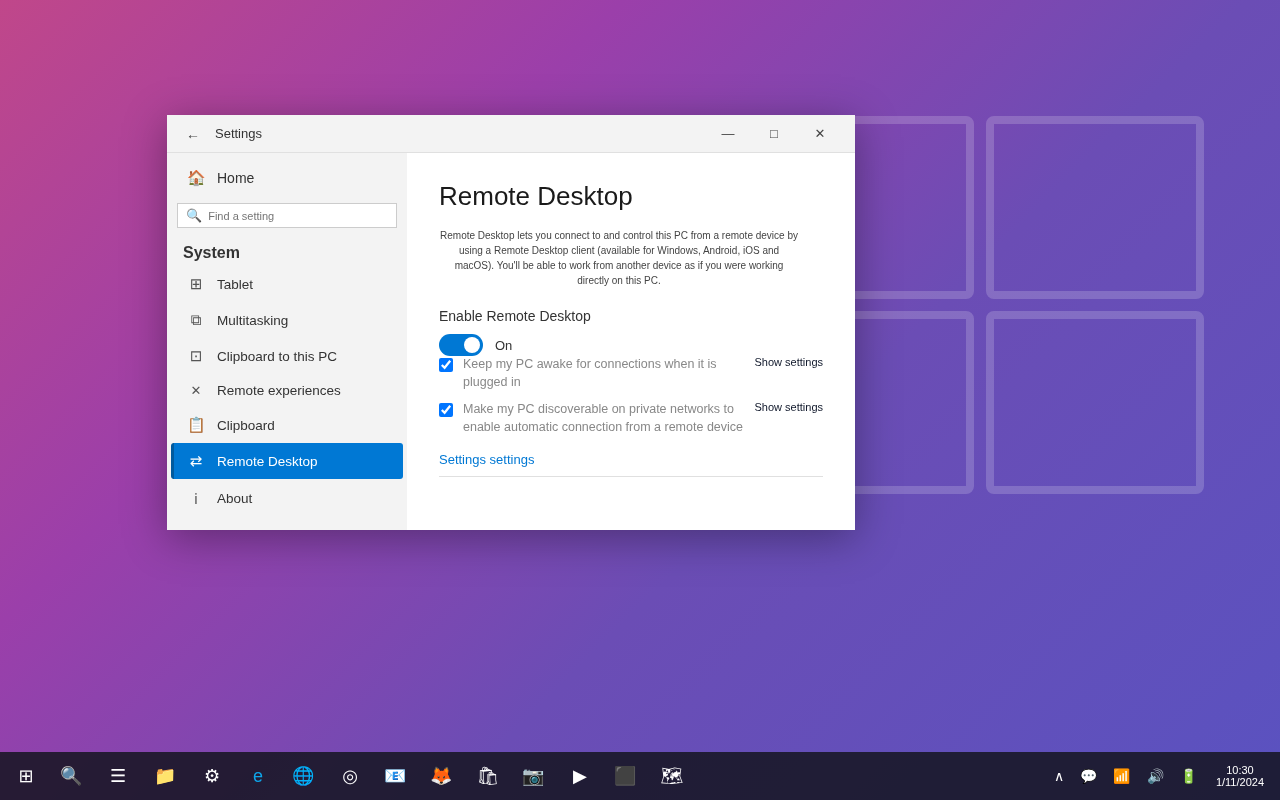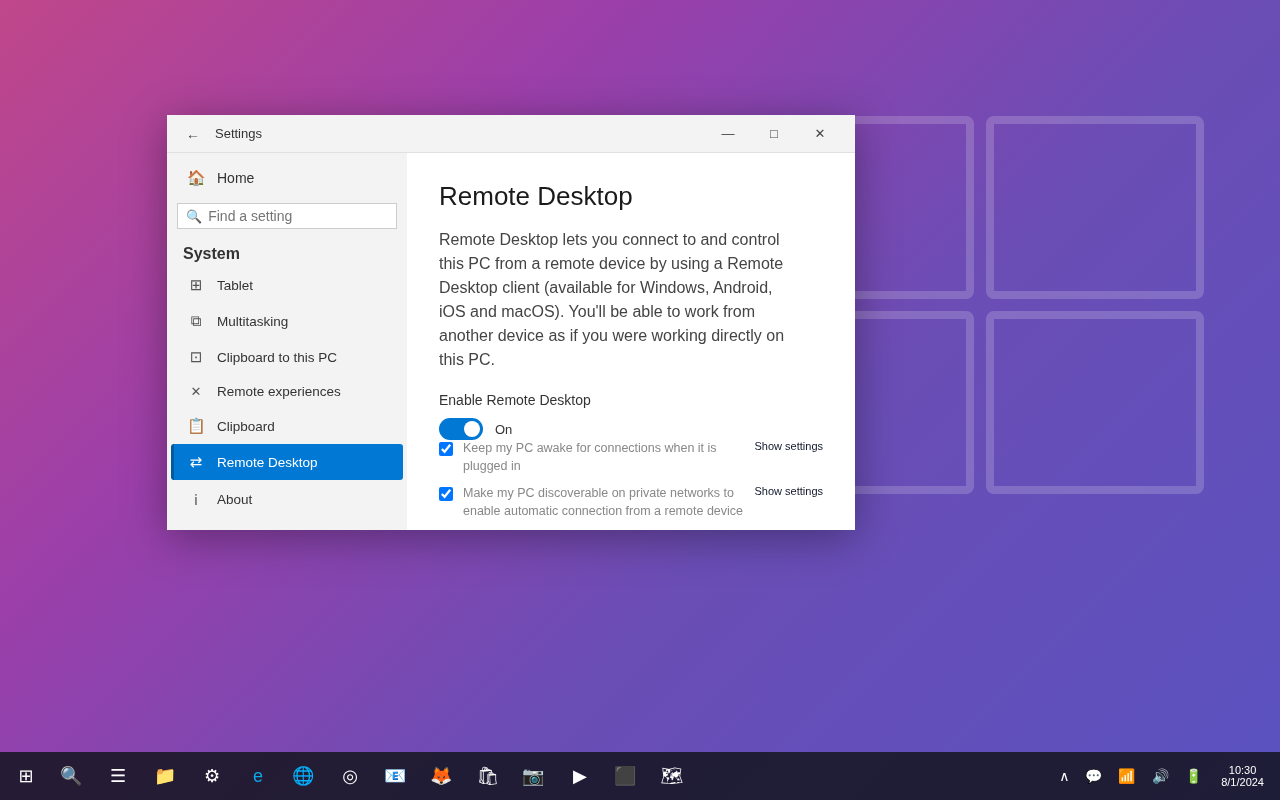--- a/index.html
+++ b/index.html
@@ -167,21 +167,21 @@
       display: flex;
       align-items: center;
       border: 1px solid #ccc;
       background: white;
       padding: 4px 8px;
       gap: 6px;
     }
     .sidebar-search input {
       border: none;
       outline: none;
-      font-size: 14px;
+      font-size: 11px;
       color: #a21caf;
       width: 100%;
       background: transparent;
     }
     .sidebar-search-icon { color: #666; font-size: 13px; }
     .sidebar-section-label {
       font-size: 16px;
       font-weight: 600;
       color: #333;
       padding: 8px 16px 4px;
@@ -220,25 +220,26 @@
       overflow-y: auto;
       background: white;
     }
     .page-title {
       font-size: 26px;
       font-weight: 300;
       color: #1a1a1a;
       margin-bottom: 16px;
     }
     .page-desc {
-      font-size: 16px;
+      font-size: 10px;
       color: #444;
       line-height: 1.5;
       margin-bottom: 20px;
       max-width: 360px;
+      text-align: center;
     }
     .setting-group-title {
       font-size: 14px;
       color: #333;
       margin-bottom: 10px;
     }
     .toggle-row {
       display: flex;
       align-items: center;
       gap: 12px;
@@ -492,16 +493,16 @@
   </div>
 
   <div class="taskbar-right">
     <span class="taskbar-right-icon">∧</span>
     <span class="taskbar-right-icon">💬</span>
     <span class="taskbar-right-icon">📶</span>
     <span class="taskbar-right-icon">🔊</span>
     <span class="taskbar-right-icon">🔋</span>
     <div class="taskbar-clock">
       <div>10:30</div>
-      <div>8/1/2024</div>
+      <div>1/11/2024</div>
     </div>
   </div>
 </div>
 
 </body></html>

